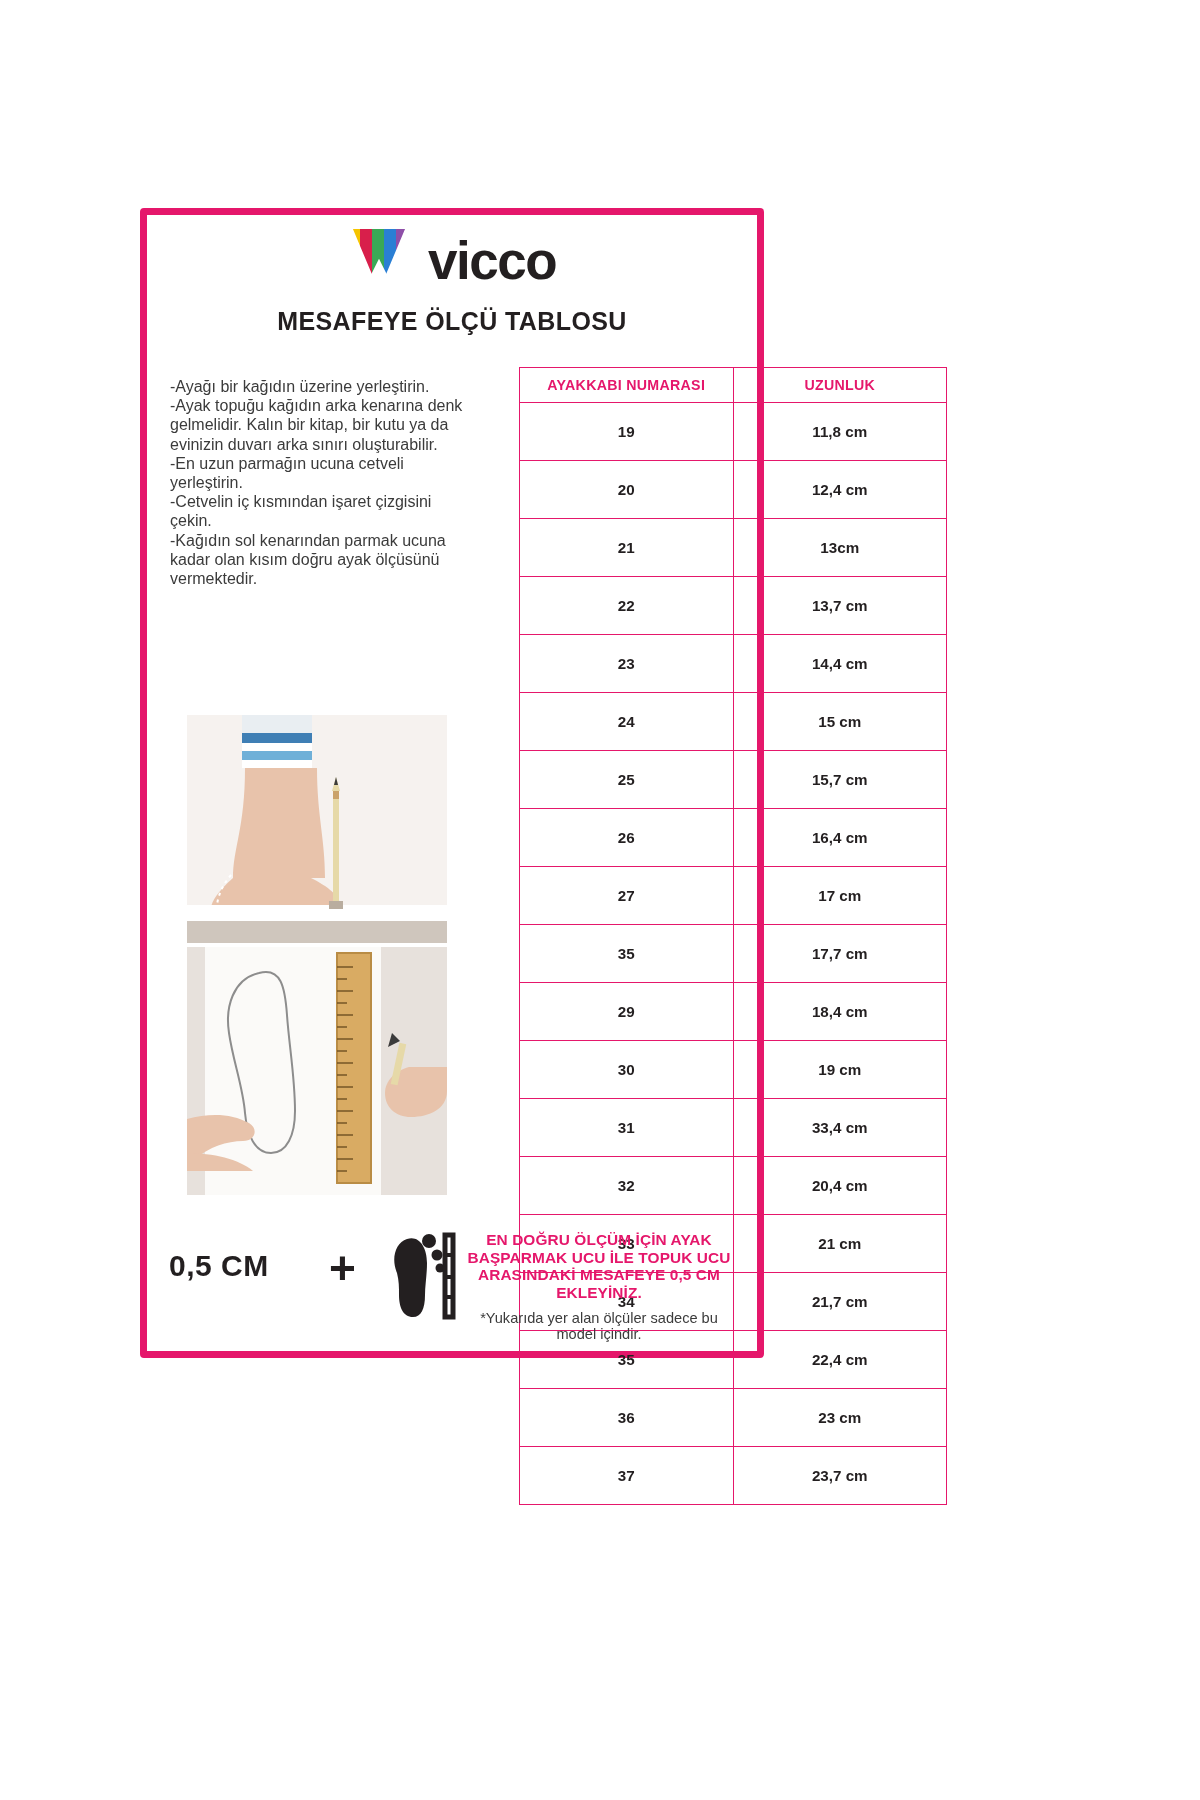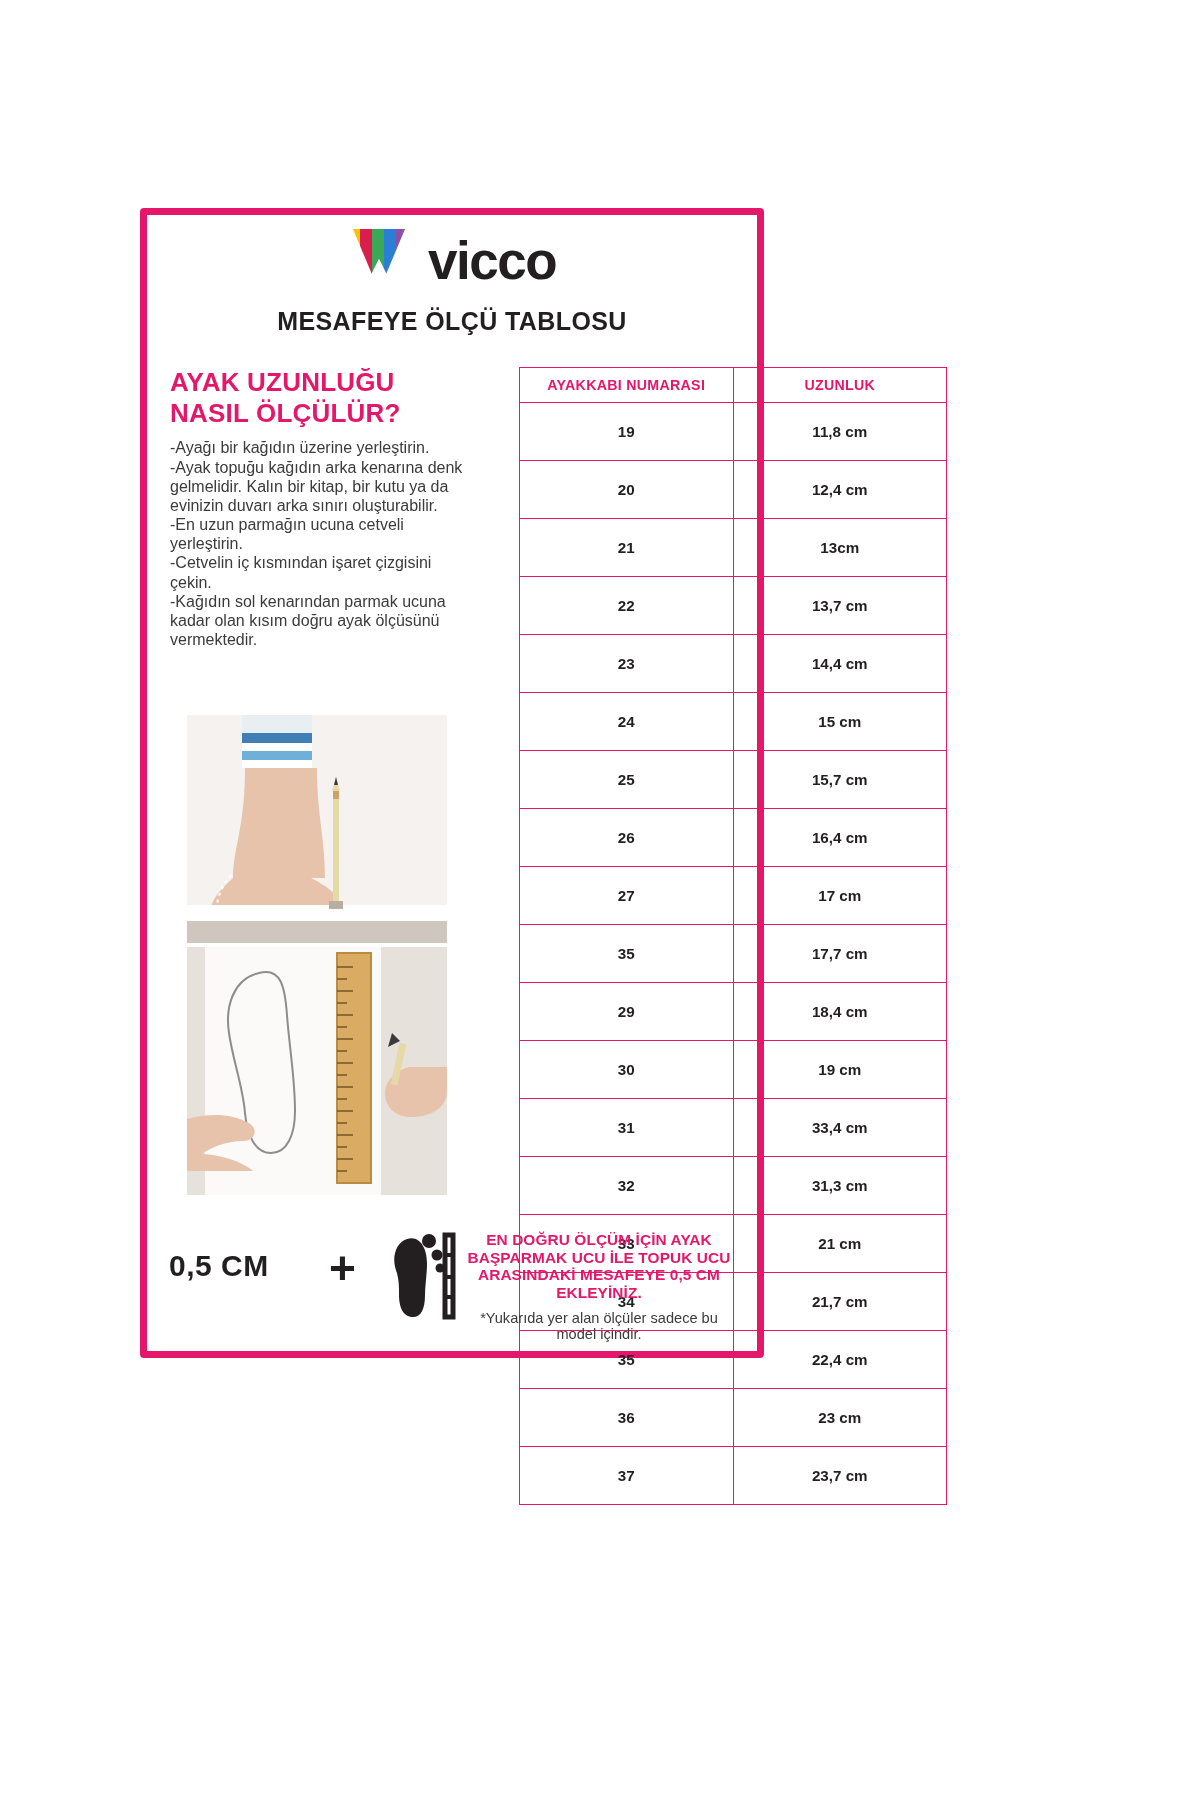--- a/index.html
+++ b/index.html
@@ -236,24 +236,20 @@
         <div class="stripe" style="left:36px;background:#2a7fd4;"></div>
         <div class="stripe" style="left:48px;background:#8e4fa8;"></div>
         <div class="vcut"></div>
         <div class="vcut2"></div>
       </div>
       <div class="brand-name">vicco</div>
     </div>
     <div class="subtitle">MESAFEYE ÖLÇÜ TABLOSU</div>
 
     <div class="left-col">
-      <div class="howto-title">
-        <div>AYAK UZUNLUĞU</div>
-        <div>NASIL ÖLÇÜLÜR?</div>
-      </div>
       <div class="howto-body">-Ayağı bir kağıdın üzerine yerleştirin.
 -Ayak topuğu kağıdın arka kenarına denk gelmelidir. Kalın bir kitap, bir kutu ya da evinizin duvarı arka sınırı oluşturabilir.
 -En uzun parmağın ucuna cetveli yerleştirin.
 -Cetvelin iç kısmından işaret çizgisini çekin.
 -Kağıdın sol kenarından parmak ucuna kadar olan kısım doğru ayak ölçüsünü vermektedir.</div>
     </div>
 
     <div class="photo-wrap">
       <div class="photo-top">
         <svg viewBox="0 0 260 228" width="260" height="228" aria-hidden="true">
@@ -375,21 +371,21 @@
           <tr>
               <td>30</td>
               <td>19 cm</td>
             </tr>
           <tr>
               <td>31</td>
               <td>33,4 cm</td>
             </tr>
           <tr>
               <td>32</td>
-              <td>31,3 cm</td>
+              <td>20,4 cm</td>
             </tr>
           <tr>
               <td>33</td>
               <td>21 cm</td>
             </tr>
           <tr>
               <td>34</td>
               <td>21,7 cm</td>
             </tr>
           <tr>

